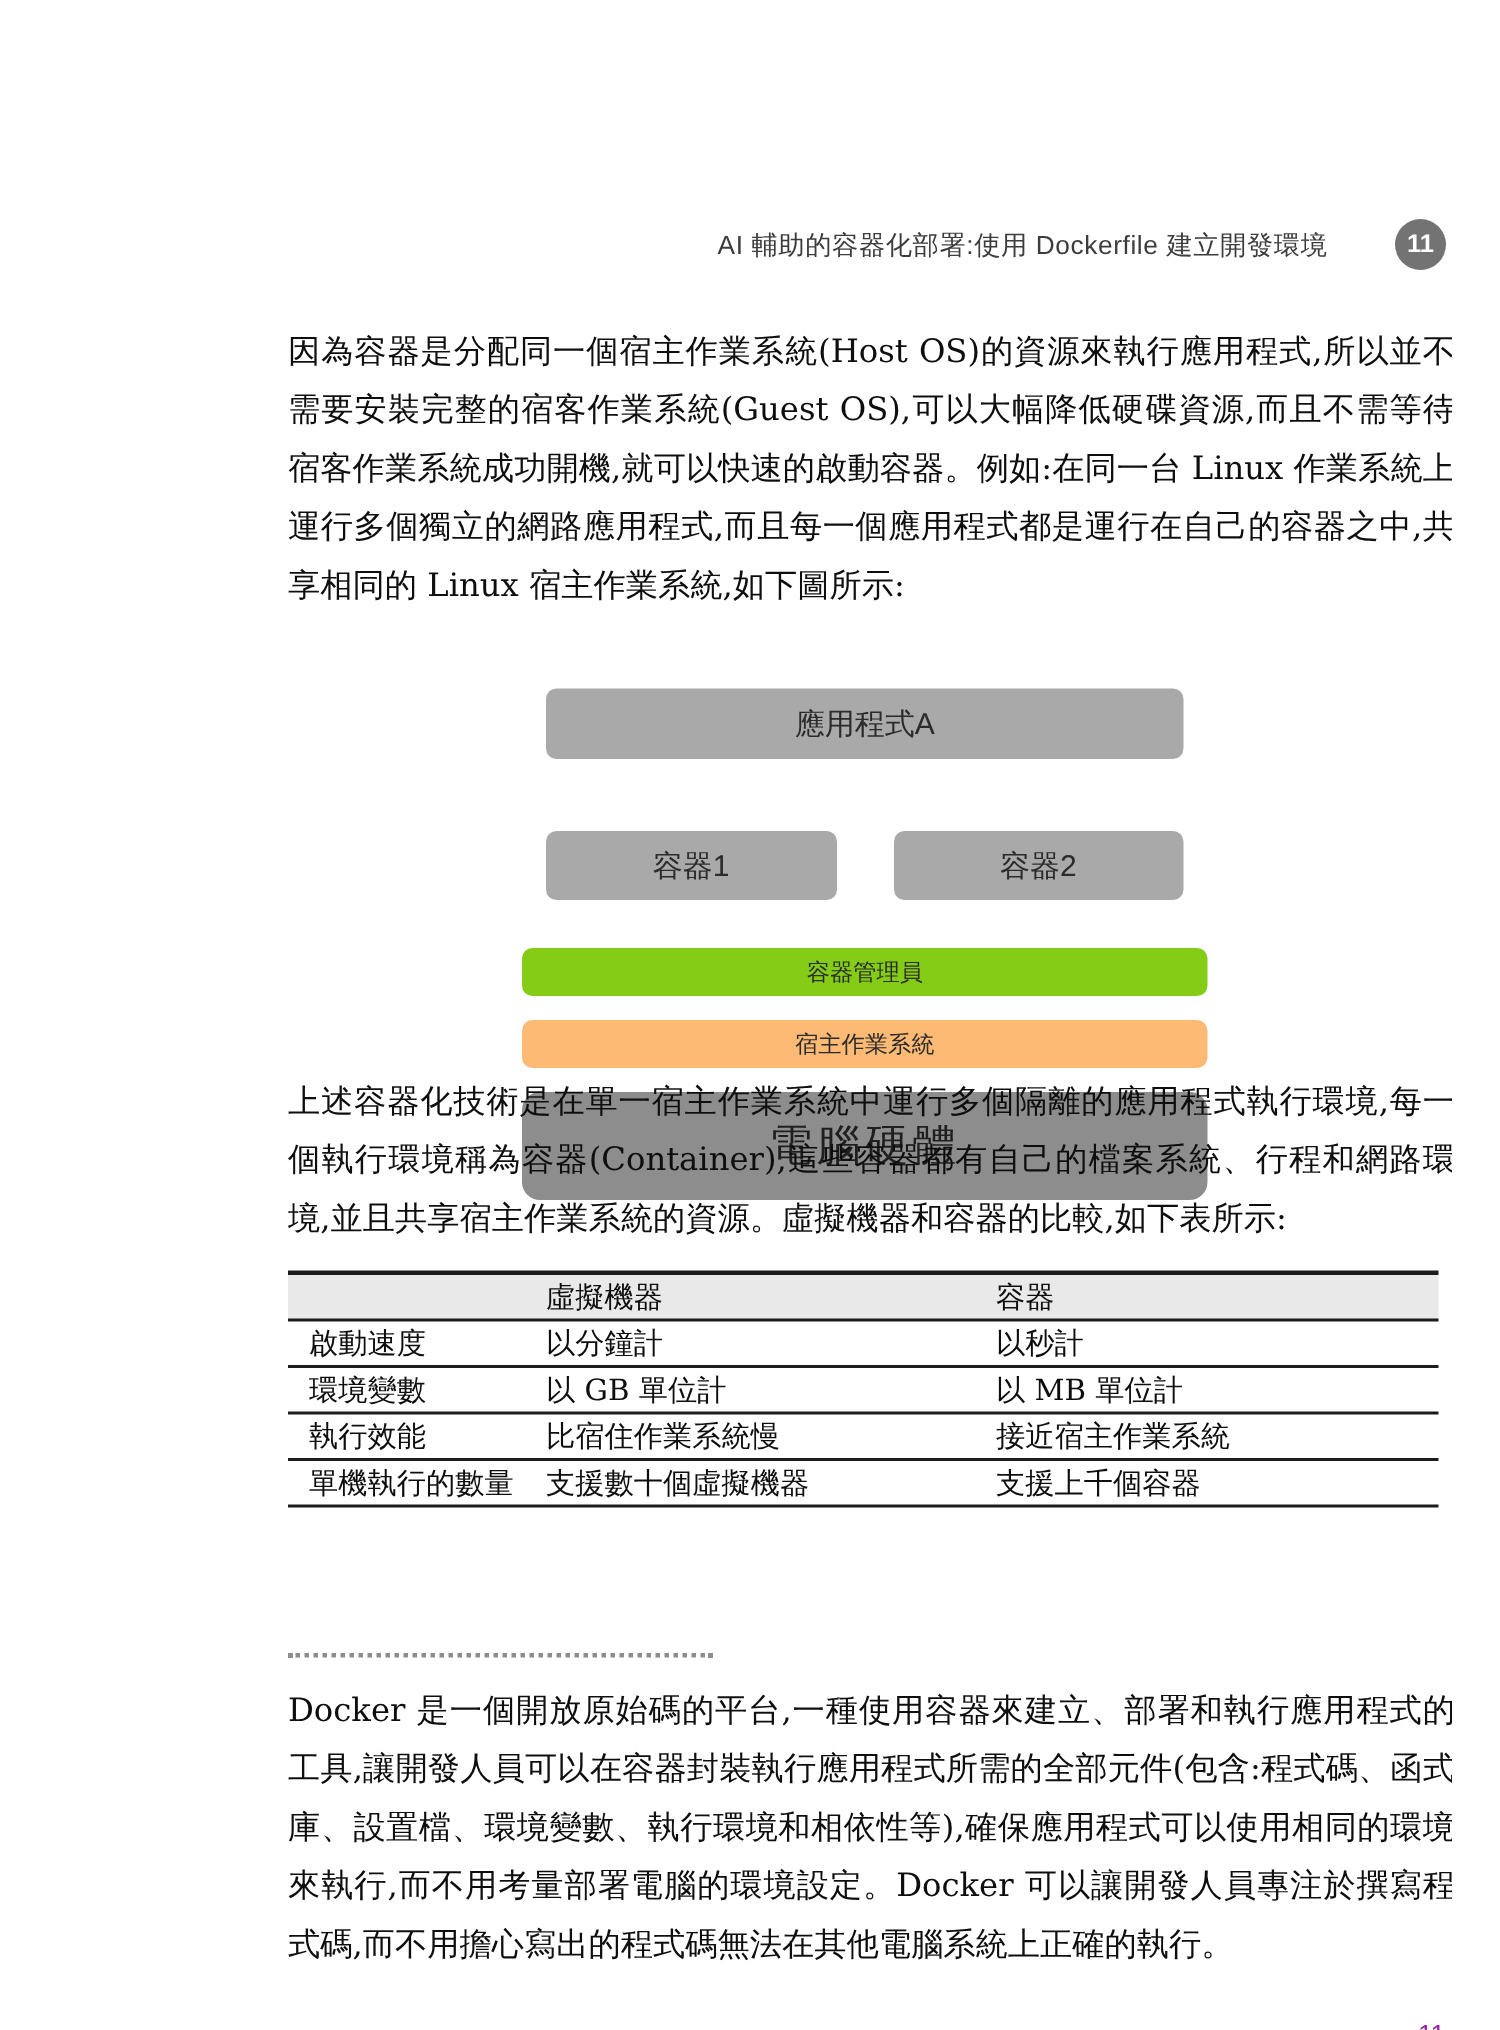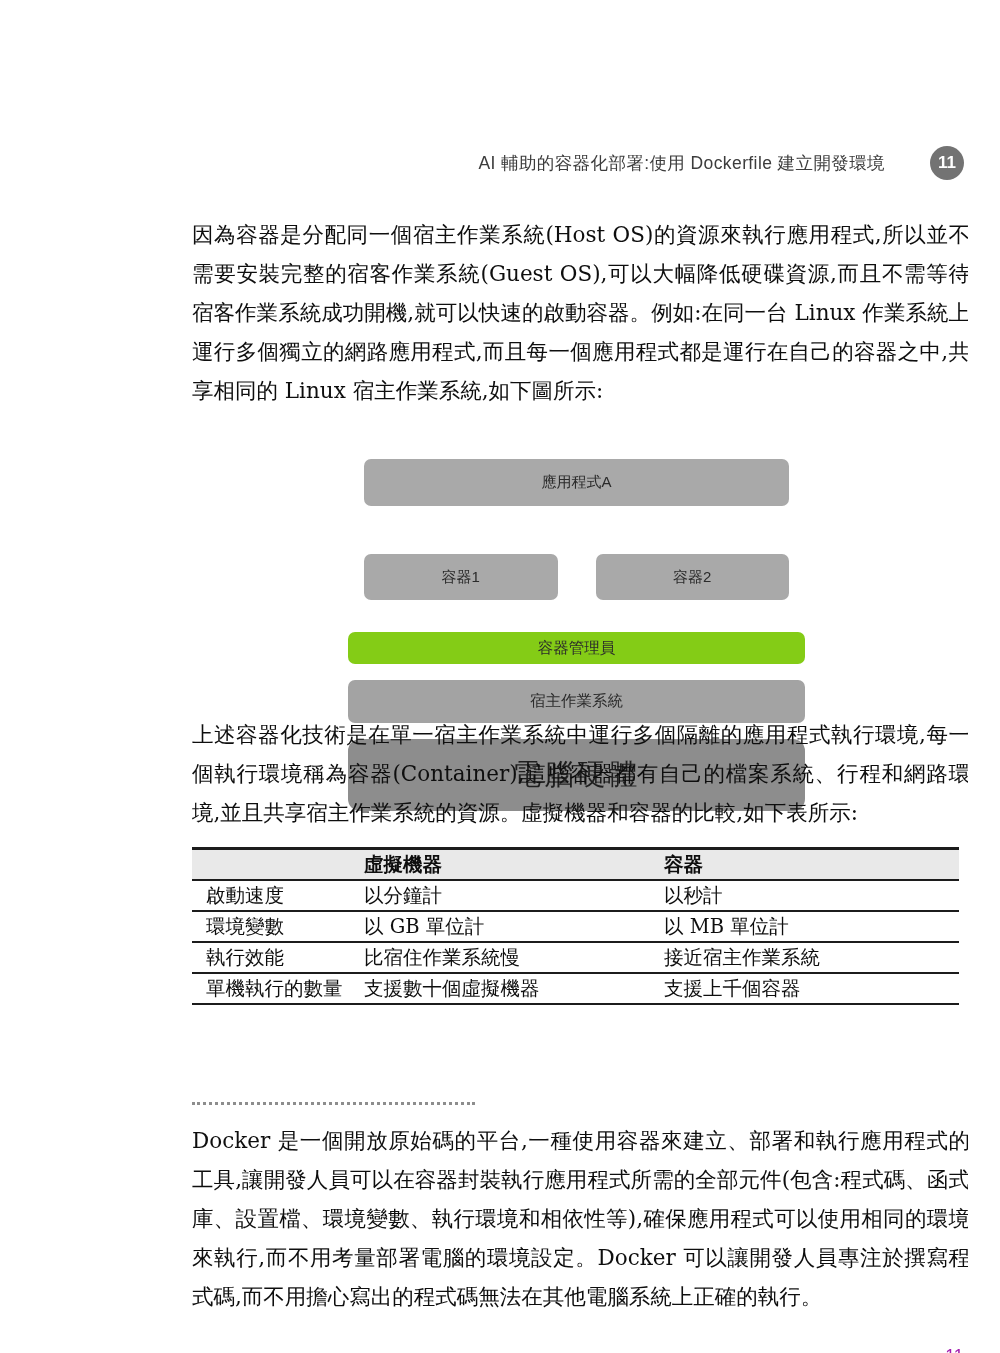--- a/index.html
+++ b/index.html
@@ -43,46 +43,46 @@
   
   .diagram {
     position:absolute; left:268px; top:363px; width:489px;
     font-family:"Liberation Sans", sans-serif; color:#2b2b2b;
   }
   .drow { display:flex; gap:6px; }
   .dbox {
     display:flex; align-items:center; justify-content:center;
     border-radius:7px;
   }
-  .dbox.two  { flex:1; height:47px; background:#a9a9a9; font-size:15px; }
+  .dbox.two  { flex:1; height:47px; background:#a9a9a9; font-size:20px; }
   .row-apps  { margin-bottom:5px; }
   .row-ctrs .dbox.two { height:46px; }
   .row-ctrs  { margin-bottom:7px; }
   .dbox.manager { height:32px; background:#84cc16; font-size:15.5px; margin-bottom:5px; }
-  .dbox.hostos  { height:43px; background:#a3a3a3; font-size:15.5px; margin-bottom:7px;font-family:Liberation Mono, monospace; }
+  .dbox.hostos  { height:32px; background:#fdba74; font-size:15.5px; margin-bottom:7px;font-family:Liberation Mono, monospace; }
   .dbox.hw {
     height:72px; background:#8d8d8d;
     font-size:29px; letter-spacing:3px; border-radius:12px; color:#1f1f1f;
   }
 
   
   .cmp-table {
     position:absolute; left:128px; top:783px; width:767px;
     border-collapse:collapse; table-layout:fixed;
     font-size:19.5px; color:#0e0e0e;
     border-top:3px solid #1c1c1c;
   }
   .cmp-table col.c1 { width:172px; }
   .cmp-table col.c2 { width:300px; }
   .cmp-table col.c3 { width:295px; }
   .cmp-table th, .cmp-table td {
     text-align:left; font-weight:normal; vertical-align:middle;
     border-bottom:2px solid #1c1c1c;
   }
-  .cmp-table th { height:31px; background:#e9e9e9; font-weight:bold; }
+  .cmp-table th { height:31px; background:#e9e9e9; font-weight:normal; }
   .cmp-table td { height:31px; }
   .cmp-table th:first-child, .cmp-table td:first-child { padding-left:14px; }
 
   
   .section-heading {
     position:absolute; left:128px; top:988px;
     font-family:"Liberation Sans", sans-serif; font-weight:bold;
     font-size:30px; color:#141414; letter-spacing:0.3px;
   }
   .section-heading .sec-num { margin-right:15px; }

